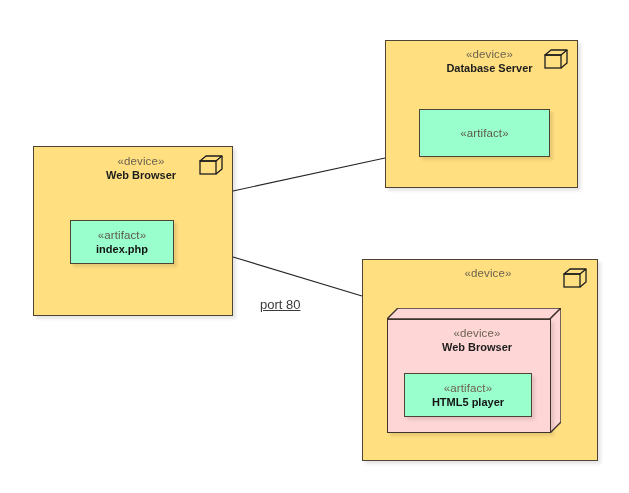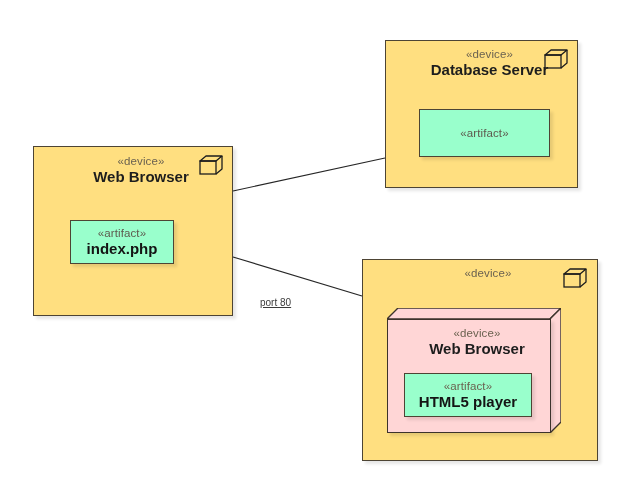--- a/index.html
+++ b/index.html
@@ -41,21 +41,21 @@
   }
   .stereotype {
     display: block;
     font-size: 11.5px;
     color: #6b6250;
     font-weight: normal;
     letter-spacing: 0.1px;
   }
   .node-title {
     display: block;
-    font-size: 15px;
+    font-size: 11px;
     font-weight: bold;
     color: #1d1d1d;
     margin-top: 1px;
   }
 
   
   .cube-icon {
     position: absolute;
     width: 24px;
     height: 20px;
@@ -94,21 +94,21 @@
   
   #wires {
     position: absolute;
     left: 0; top: 0;
     width: 629px;
     height: 493px;
     pointer-events: none;
   }
   .edge-label {
     position: absolute;
-    font-size: 10px;
+    font-size: 13px;
     color: #3b3b3b;
     white-space: nowrap;
     user-select: none;
     text-decoration: underline;
   }
 </style>
 </head>
 <body>
 
 <div id="canvas">

